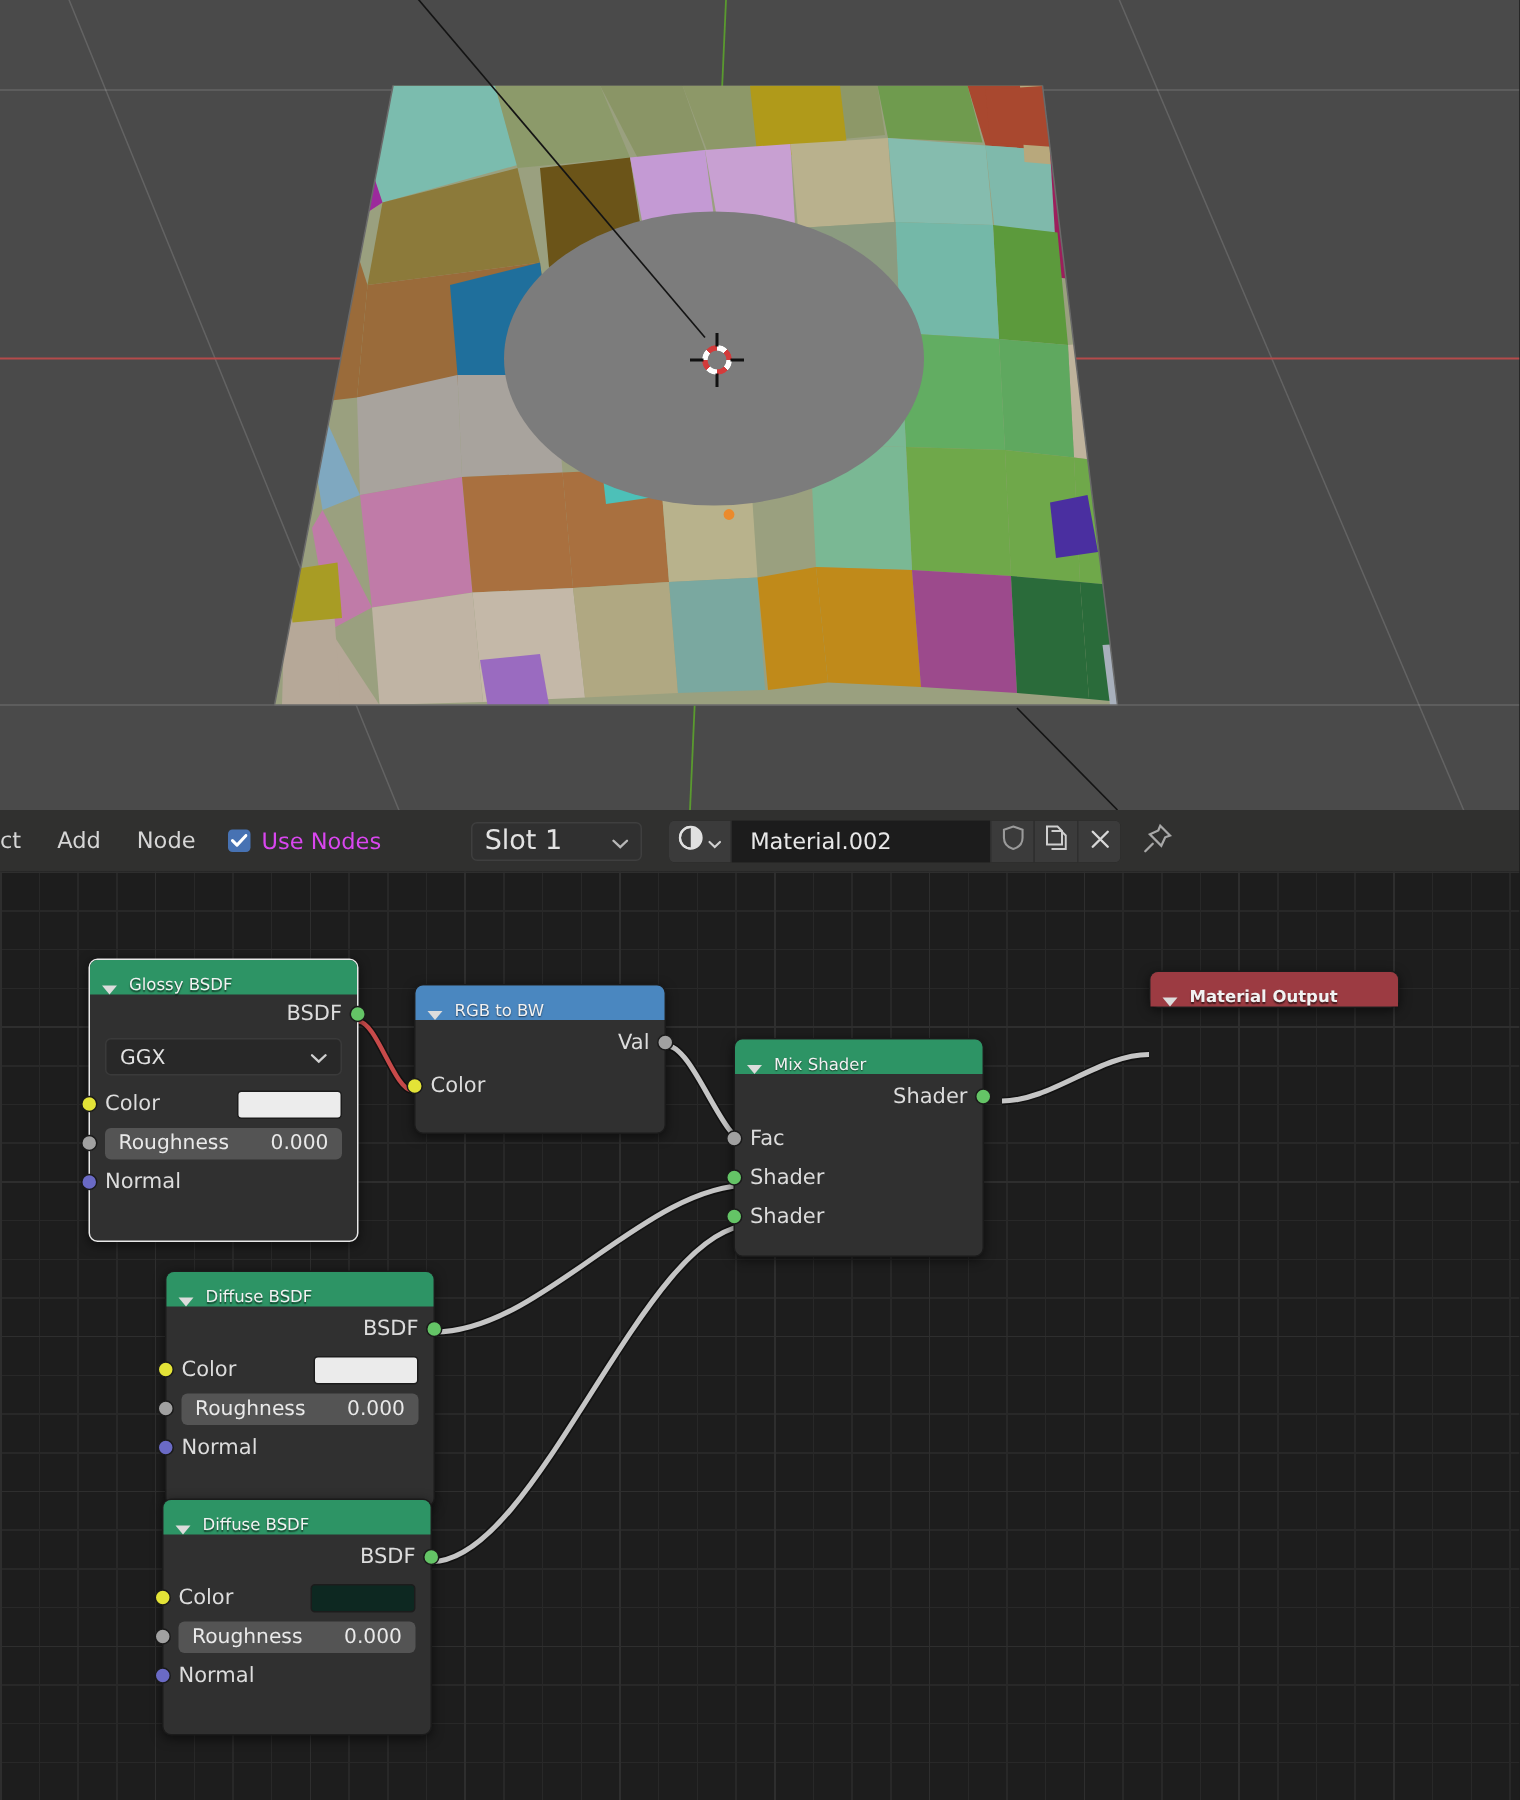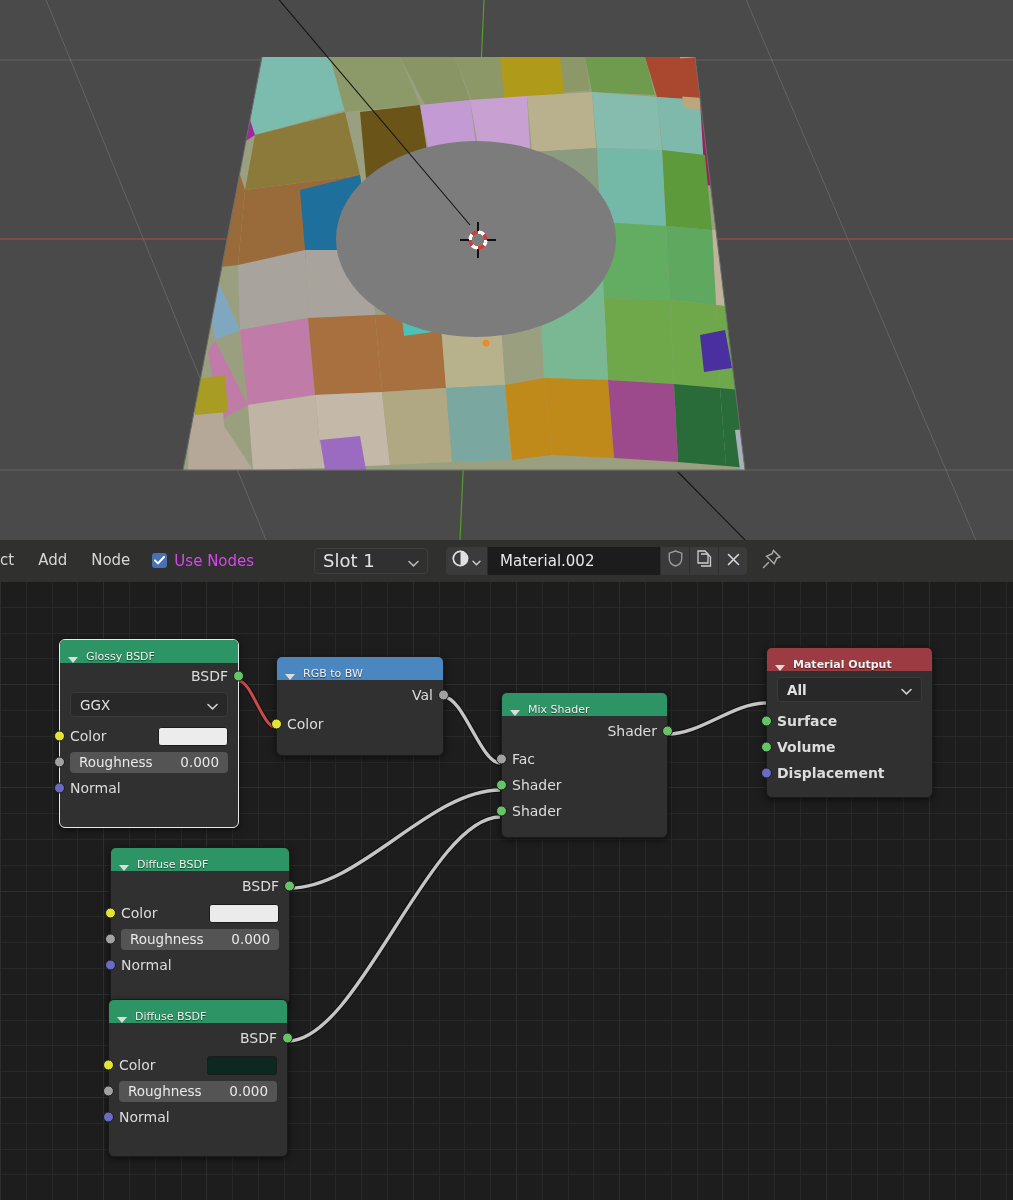--- a/index.html
+++ b/index.html
@@ -411,21 +411,21 @@
           <span class="lbl">Val</span>
           <span class="sock out value"></span>
         </div>
         <div class="row" style="height:30px;">
           <span class="sock in color"></span>
           <span class="lbl">Color</span>
         </div>
       </div>
     </div>
 
-    <div class="node" style="left:501px; top:111px; width:167px;">
+    <div class="node" style="left:489px; top:111px; width:167px;">
       <div class="node-head" style="background:#2d9465;">
         <span class="tri"></span>
         <span>Mix Shader</span>
       </div>
       <div class="node-body" style="padding-bottom:13px;">
         <div class="row out" style="height:30px;">
           <span class="lbl">Shader</span>
           <span class="sock out shader"></span>
         </div>
         <div class="row">
@@ -440,42 +440,20 @@
           <span class="sock in shader"></span>
           <span class="lbl">Shader</span>
         </div>
       </div>
     </div>
 
     <div class="node" style="left:766px; top:66px; width:167px;font-weight:bold;">
       <div class="node-head" style="background:#9c3b42;">
         <span class="tri"></span>
         <span>Material Output</span>
-      </div>
-      <div class="node-body" style="padding-bottom:11px;">
-        <div class="dd" style="margin-top:6px;">
-          <span>All</span>
-          <span class="chev">
-            <svg width="11" height="7" viewBox="0 0 11 7">
-                <path d="M1 1.5 L5.5 5.8 L10 1.5" stroke="#cfcfcf" stroke-width="1.6" fill="none" stroke-linecap="round"></path>
-              </svg>
-          </span>
-        </div>
-        <div class="row">
-          <span class="sock in shader"></span>
-          <span class="lbl">Surface</span>
-        </div>
-        <div class="row">
-          <span class="sock in shader"></span>
-          <span class="lbl">Volume</span>
-        </div>
-        <div class="row">
-          <span class="sock in vector"></span>
-          <span class="lbl">Displacement</span>
-        </div>
       </div>
     </div>
 
     <div class="node" style="left:110px; top:266px; width:180px;">
       <div class="node-head" style="background:#2d9465;">
         <span class="tri"></span>
         <span>Diffuse BSDF</span>
       </div>
       <div class="node-body">
         <div class="row out" style="height:29px;">

